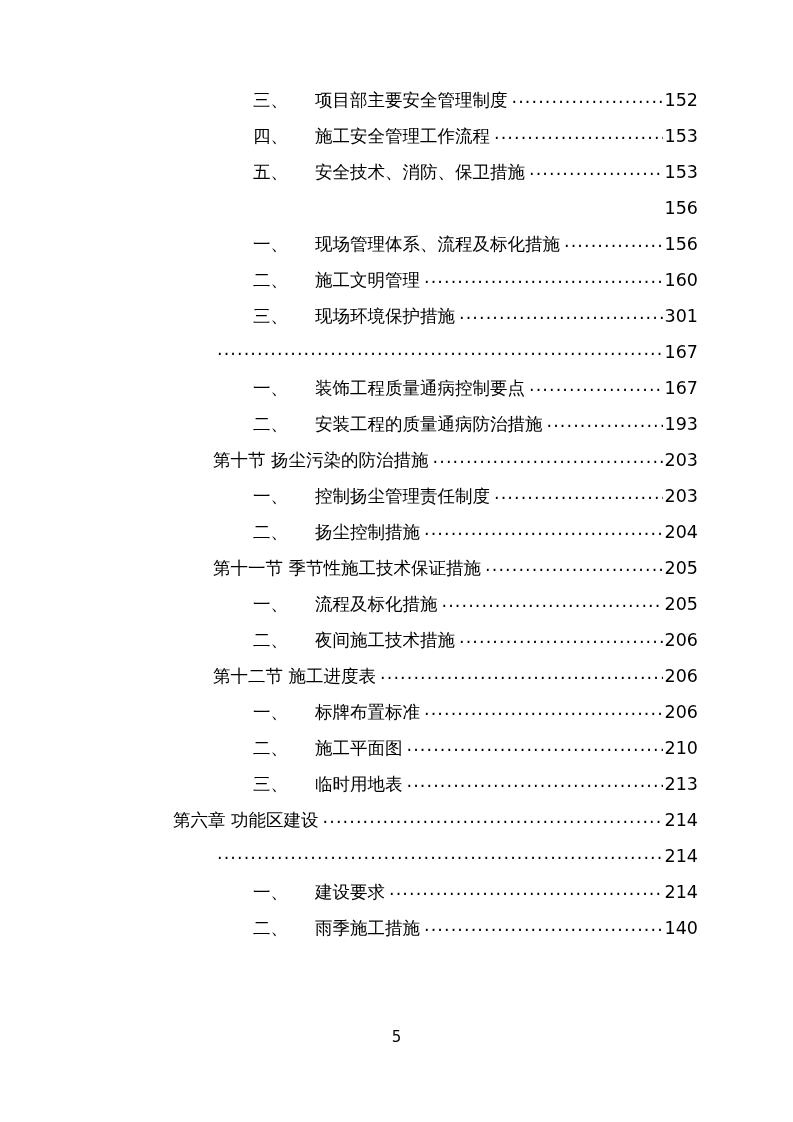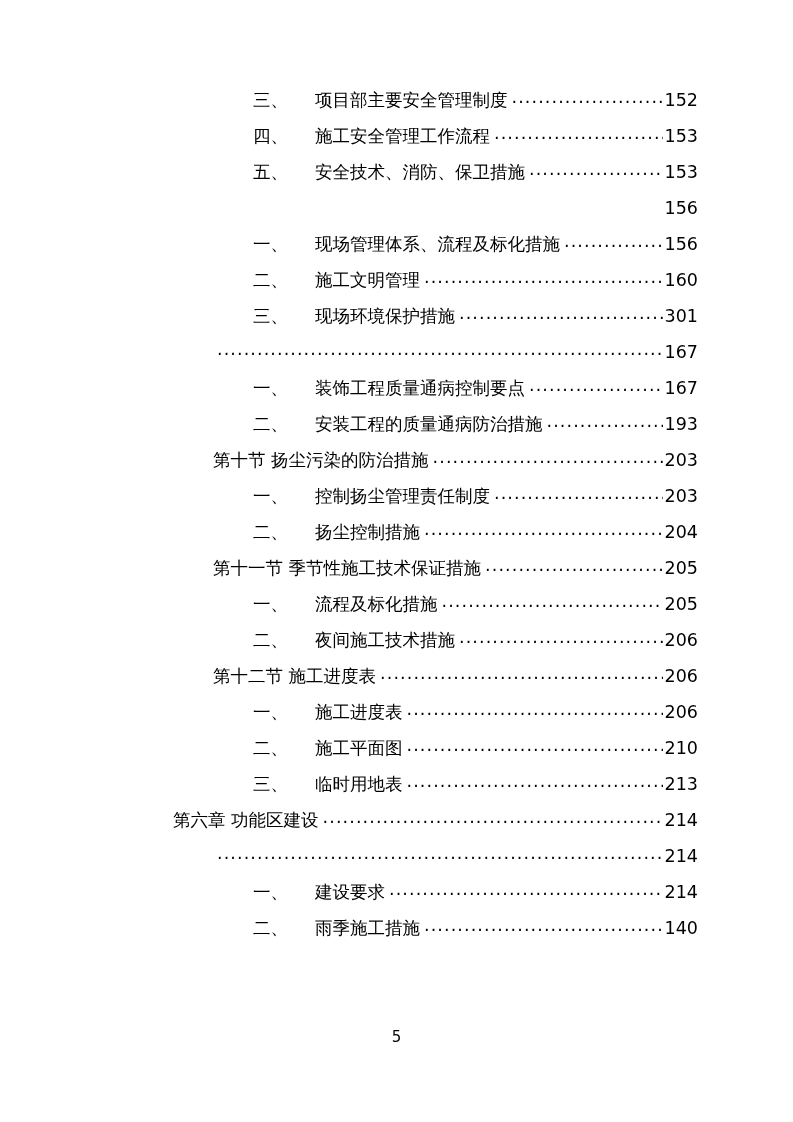--- a/index.html
+++ b/index.html
@@ -195,21 +195,21 @@
       </div>
       <div class="toc-row lvl2">
         <span class="indent"></span>
         <span class="label">第十二节 施工进度表</span>
         <span class="dots"></span>
         <span class="page-no">206</span>
       </div>
       <div class="toc-row lvl3">
         <span class="indent"></span>
         <span class="num-label">一、</span>
-        <span class="label">施工进度表</span>
+        <span class="label">标牌布置标准</span>
         <span class="dots"></span>
         <span class="page-no">206</span>
       </div>
       <div class="toc-row lvl3">
         <span class="indent"></span>
         <span class="num-label">二、</span>
         <span class="label">施工平面图</span>
         <span class="dots"></span>
         <span class="page-no">210</span>
       </div>

